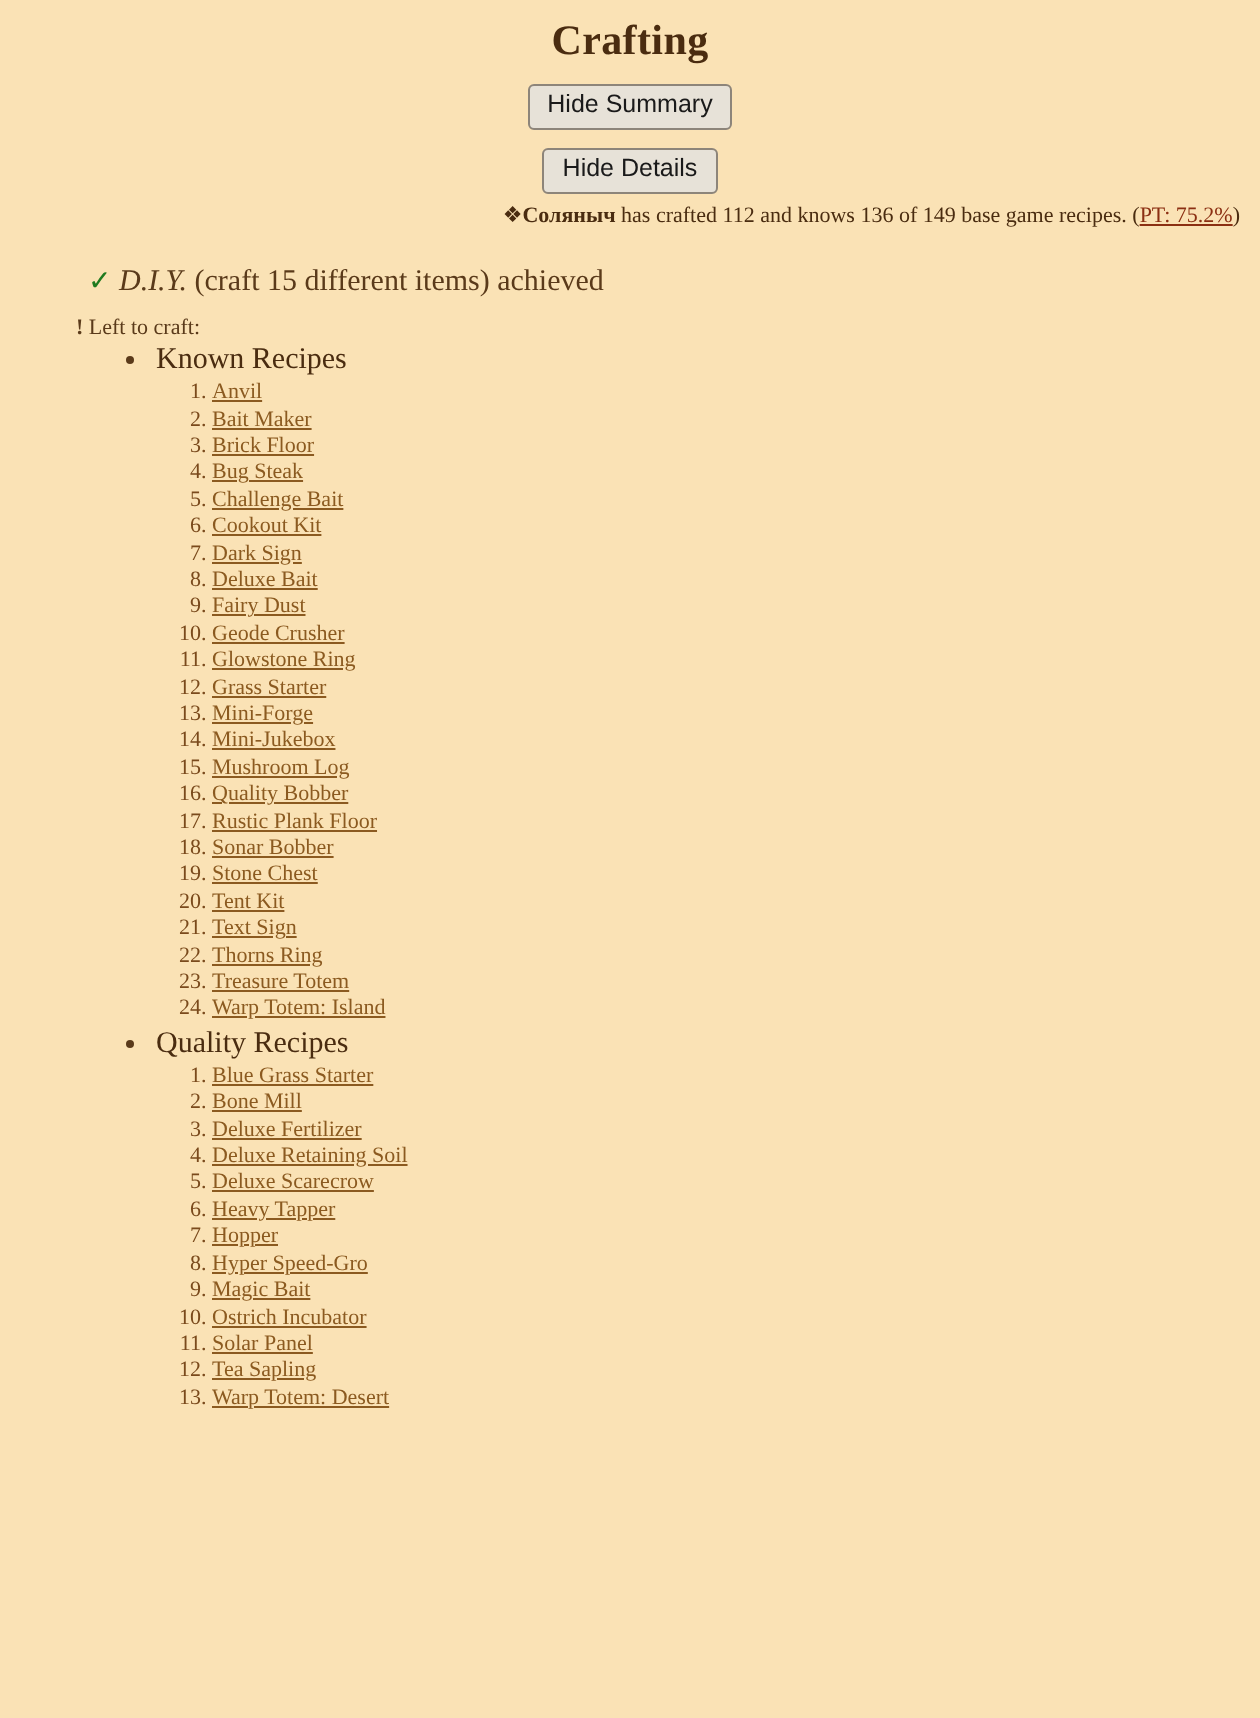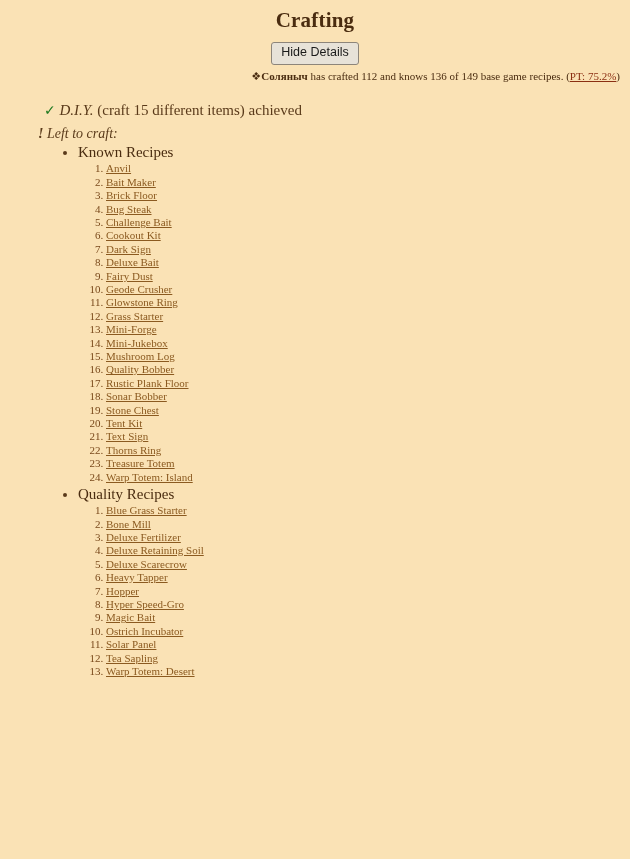--- a/index.html
+++ b/index.html
@@ -96,23 +96,22 @@
     color: #5a3a1a;
   }
   .ach.incomplete .ach-desc {
     color: #c01b1b;
   }
   .ach .ach-tail {
     color: #5a3a1a;
   }
   .left-to-craft {
     margin: 5px 0 0 28px;
-    font-size: 14px;
-    color: #5a3a1a;
-    font-style: italic;
+    font-size: 11px;
+    color: #5a3a1a;
   }
   .bang {
     font-weight: bold;
     color: #5a3a1a;
   }
   ul.group-list {
     list-style: disc;
     margin: 2px 0 0 0;
     padding-left: 68px;
   }
@@ -141,20 +140,21 @@
     cursor: pointer;
   }
 </style>
 </head>
 <body>
 
 <div class="page">
 
   <div class="header-row">
     <span class="page-title">Crafting</span>
+    <button class="btn">Hide Summary</button>
     <button class="btn">Hide Details</button>
   </div>
 
   <div class="summary-line">
     <span class="diamond-bullet">❖</span><span class="name-strong">Соляныч</span><span> has crafted </span><span>112</span><span> and knows </span><span>136</span><span> of </span><span>149</span><span> base game recipes. (</span><span class="pt-link">PT: 75.2%</span><span>)</span>
   </div>
 
   <div class="ach-list">
     <div class="ach">
       <span class="mark-yes">✓</span>

